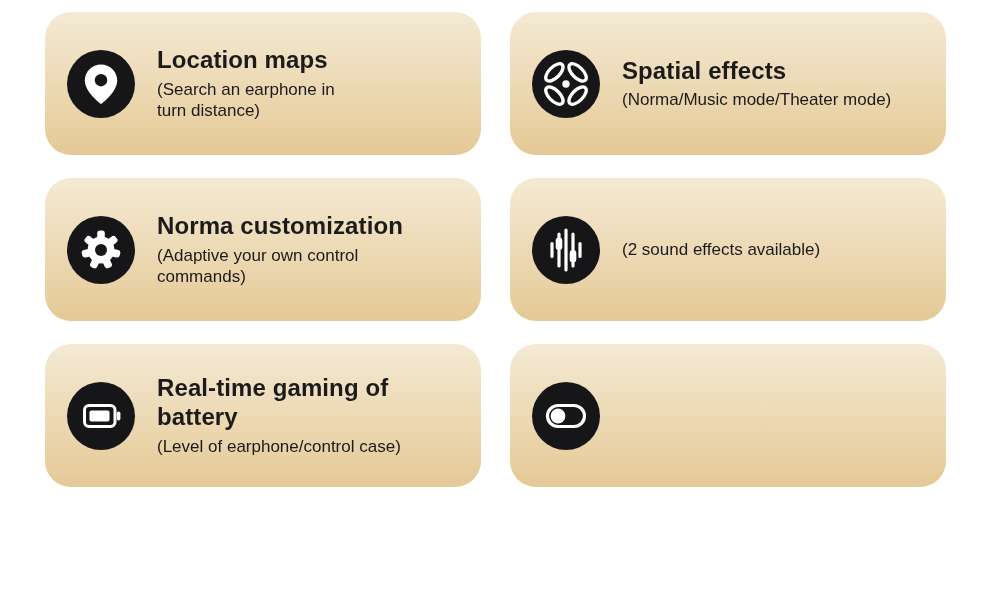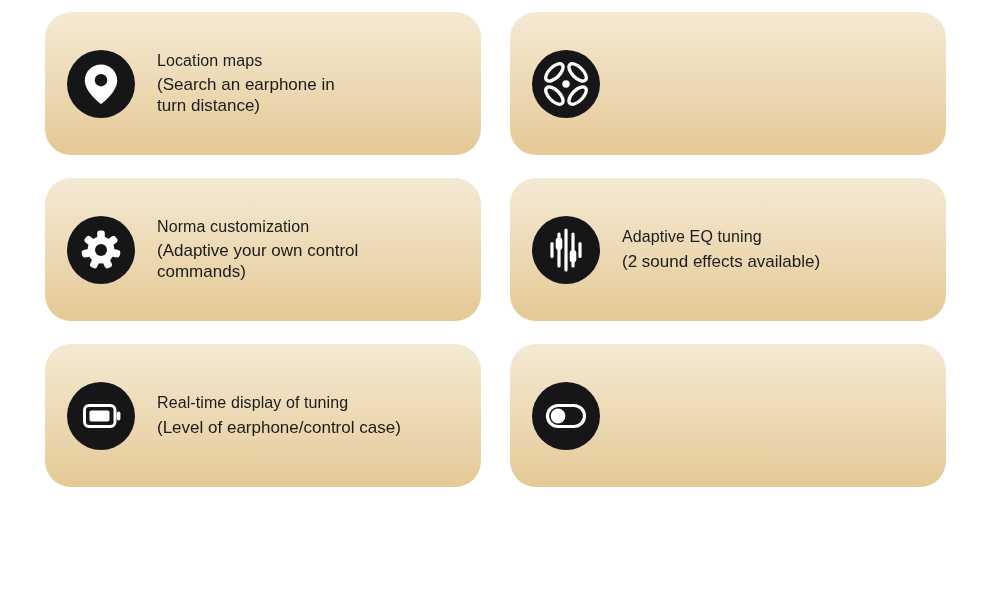--- a/index.html
+++ b/index.html
@@ -39,22 +39,22 @@
     border-radius: 50%;
     background: var(--icon-bg);
     display: inline-flex;
     align-items: center;
     justify-content: center;
   }
   .icon-circle svg { display: block; width: 68px; height: 68px; }
 
   .card-text { margin-left: 22px; padding-right: 14px; }
   .card-title {
-    font-size: 16px;
-    font-weight: 400;
+    font-size: 24px;
+    font-weight: 700;
     letter-spacing: 0.1px;
     line-height: 1.2;
     margin-bottom: 4px;
   }
   .card-subtitle {
     font-size: 17px;
     line-height: 1.24;
     white-space: pre-line;
   }
 </style>
@@ -83,20 +83,22 @@
         <g fill="none" stroke="#ffffff" stroke-width="3.3">
           <ellipse cx="0" cy="0" rx="11" ry="5.4" transform="translate(22.4 22.4) rotate(-45)"></ellipse>
           <ellipse cx="0" cy="0" rx="11" ry="5.4" transform="translate(45.6 22.4) rotate(45)"></ellipse>
           <ellipse cx="0" cy="0" rx="11" ry="5.4" transform="translate(22.4 45.6) rotate(45)"></ellipse>
           <ellipse cx="0" cy="0" rx="11" ry="5.4" transform="translate(45.6 45.6) rotate(-45)"></ellipse>
         </g>
         <circle cx="34" cy="34" r="3.7" fill="#ffffff"></circle>
       </svg>
     </span>
     <div class="card-text">
+      <div class="card-title">Spatial effects</div>
+      <div class="card-subtitle">(Norma/Music mode/Theater mode)</div>
     </div>
   </div>
 
   <div class="card">
     <span class="icon-circle">
       <svg viewBox="0 0 68 68">
         <g fill="#ffffff">
           <rect x="30.2" y="14.5" width="7.6" height="10" rx="2.8" transform="rotate(0 34 34)"></rect>
           <rect x="30.2" y="14.5" width="7.6" height="10" rx="2.8" transform="rotate(51.4 34 34)"></rect>
           <rect x="30.2" y="14.5" width="7.6" height="10" rx="2.8" transform="rotate(102.9 34 34)"></rect>
@@ -124,35 +126,34 @@
           <line x1="27" y1="18" x2="27" y2="50"></line>
           <line x1="34" y1="14" x2="34" y2="54"></line>
           <line x1="41" y1="18" x2="41" y2="50"></line>
           <line x1="48" y1="27.5" x2="48" y2="40.5"></line>
         </g>
         <rect x="23.7" y="21.5" width="6.6" height="12.5" rx="3.3" fill="#ffffff"></rect>
         <rect x="37.7" y="34" width="6.6" height="12.5" rx="3.3" fill="#ffffff"></rect>
       </svg>
     </span>
     <div class="card-text">
-      <div class="card-title">Adaptive EQ tuning</div>
       <div class="card-subtitle">(2 sound effects available)</div>
     </div>
   </div>
 
   <div class="card">
     <span class="icon-circle">
       <svg viewBox="0 0 68 68">
         <rect x="17.5" y="23.5" width="30.5" height="21" rx="4.5" fill="none" stroke="#ffffff" stroke-width="3"></rect>
         <rect x="22.5" y="28.5" width="20" height="11" rx="1.8" fill="#ffffff"></rect>
         <rect x="49.8" y="29.5" width="3.6" height="9" rx="1.8" fill="#ffffff"></rect>
       </svg>
     </span>
     <div class="card-text">
-      <div class="card-title">Real-time display of tuning</div>
+      <div class="card-title">Real-time gaming of battery</div>
       <div class="card-subtitle">(Level of earphone/control case)</div>
     </div>
   </div>
 
   <div class="card">
     <span class="icon-circle">
       <svg viewBox="0 0 68 68">
         <rect x="15.5" y="23.5" width="37" height="21" rx="10.5" fill="none" stroke="#ffffff" stroke-width="3.2"></rect>
         <circle cx="26" cy="34" r="7.4" fill="#ffffff"></circle>
       </svg>

